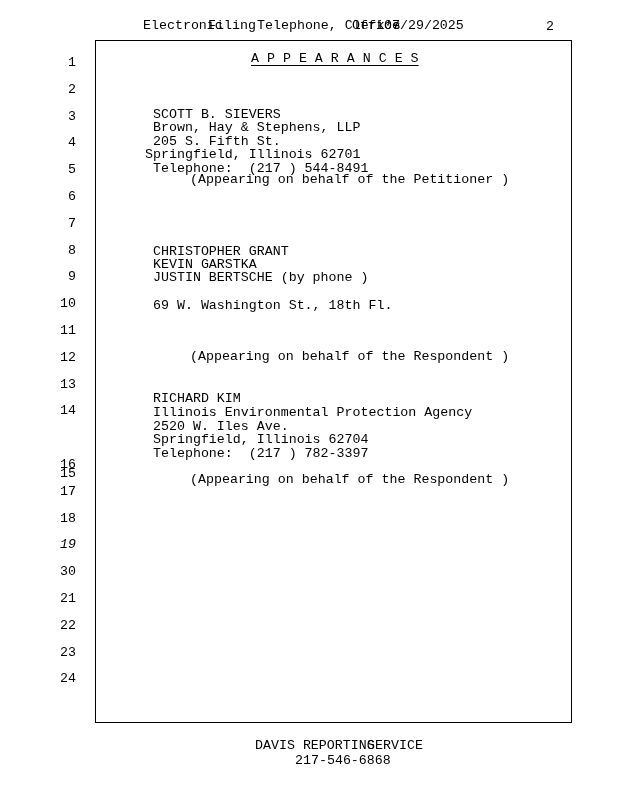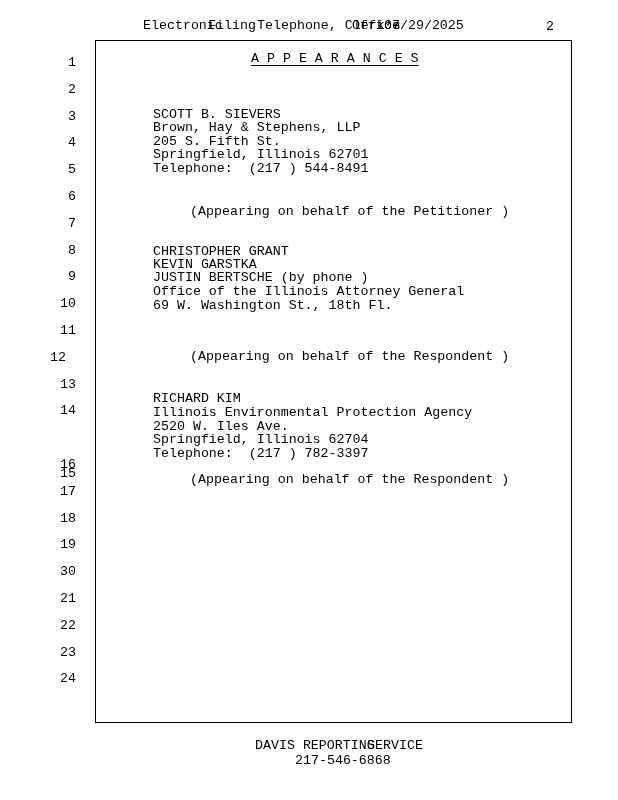--- a/index.html
+++ b/index.html
@@ -62,48 +62,47 @@
       <div class="gutter-num" style="top: 82.8px;">2</div>
       <div class="gutter-num" style="top: 109.6px;">3</div>
       <div class="gutter-num" style="top: 136.4px;">4</div>
       <div class="gutter-num" style="top: 163.2px;">5</div>
       <div class="gutter-num" style="top: 190px;">6</div>
       <div class="gutter-num" style="top: 216.8px;">7</div>
       <div class="gutter-num" style="top: 243.6px;">8</div>
       <div class="gutter-num" style="top: 270.4px;">9</div>
       <div class="gutter-num" style="top: 297.2px;">10</div>
       <div class="gutter-num" style="top: 324px;">11</div>
-      <div class="gutter-num" style="top: 350.8px; text-align: center;">12</div>
+      <div class="gutter-num" style="top: 350.8px;">12</div>
       <div class="gutter-num" style="top: 377.6px;">13</div>
       <div class="gutter-num" style="top: 404.4px;">14</div>
       <div class="gutter-num" style="top: 431.2px; margin-top: 36px;">15</div>
       <div class="gutter-num" style="top: 458px;">16</div>
       <div class="gutter-num" style="top: 484.8px;">17</div>
       <div class="gutter-num" style="top: 511.6px;">18</div>
-      <div class="gutter-num" style="top: 538.4px;">19</div>
+      <div class="gutter-num" style="top: 538.4px; font-style: italic;">19</div>
       <div class="gutter-num" style="top: 565.2px;">30</div>
       <div class="gutter-num" style="top: 592px;">21</div>
       <div class="gutter-num" style="top: 618.8px;">22</div>
       <div class="gutter-num" style="top: 645.6px;">23</div>
       <div class="gutter-num" style="top: 672.4px;">24</div>
     </div>
 
   <div class="tline title" style="left:251px;top:52px">A P P E A R A N C E S</div>
 
   <div class="tline" style="left:153px;top:108px">SCOTT B. SIEVERS</div>
   <div class="tline" style="left:153px;top:121px">Brown, Hay &amp; Stephens, LLP</div>
   <div class="tline" style="left:153px;top:135px">205 S. Fifth St.</div>
-  <div class="tline" style="left:153px;top:148px">Springfield, Illinois 62701</div>
+  <div class="tline" style="left:145px;top:148px">Springfield, Illinois 62701</div>
   <div class="tline" style="left:153px;top:162px">Telephone:  (217 ) 544-8491</div>
-  <div class="tline" style="left:190px;top:205px">(Appearing on behalf of the Petitioner )</div>
+  <div class="tline" style="left:190px;top:173px">(Appearing on behalf of the Petitioner )</div>
 
   <div class="tline" style="left:153px;top:245px">CHRISTOPHER GRANT</div>
   <div class="tline" style="left:153px;top:258px">KEVIN GARSTKA</div>
   <div class="tline" style="left:153px;top:271px">JUSTIN BERTSCHE (by phone )</div>
-  <div class="tline" style="left:153px;top:285px">Office of the Illinois Attorney General</div>
   <div class="tline" style="left:153px;top:299px">69 W. Washington St., 18th Fl.</div>
   <div class="tline" style="left:190px;top:350px">(Appearing on behalf of the Respondent )</div>
 
   <div class="tline" style="left:153px;top:392px">RICHARD KIM</div>
   <div class="tline" style="left:153px;top:406px">Illinois Environmental Protection Agency</div>
   <div class="tline" style="left:153px;top:420px">2520 W. Iles Ave.</div>
   <div class="tline" style="left:153px;top:433px">Springfield, Illinois 62704</div>
   <div class="tline" style="left:153px;top:447px">Telephone:  (217 ) 782-3397</div>
   <div class="tline" style="left:190px;top:473px">(Appearing on behalf of the Respondent )</div>
 

